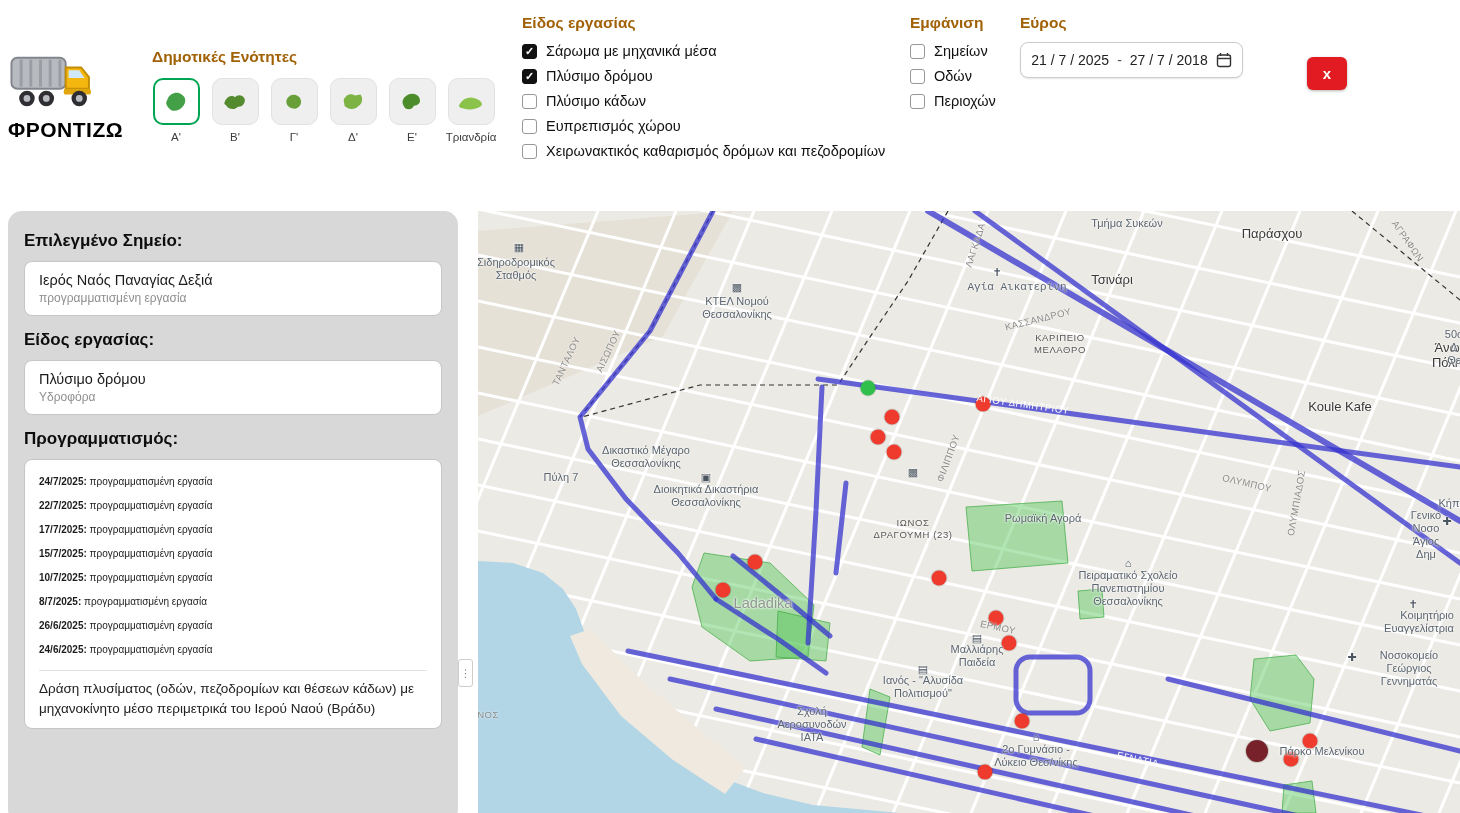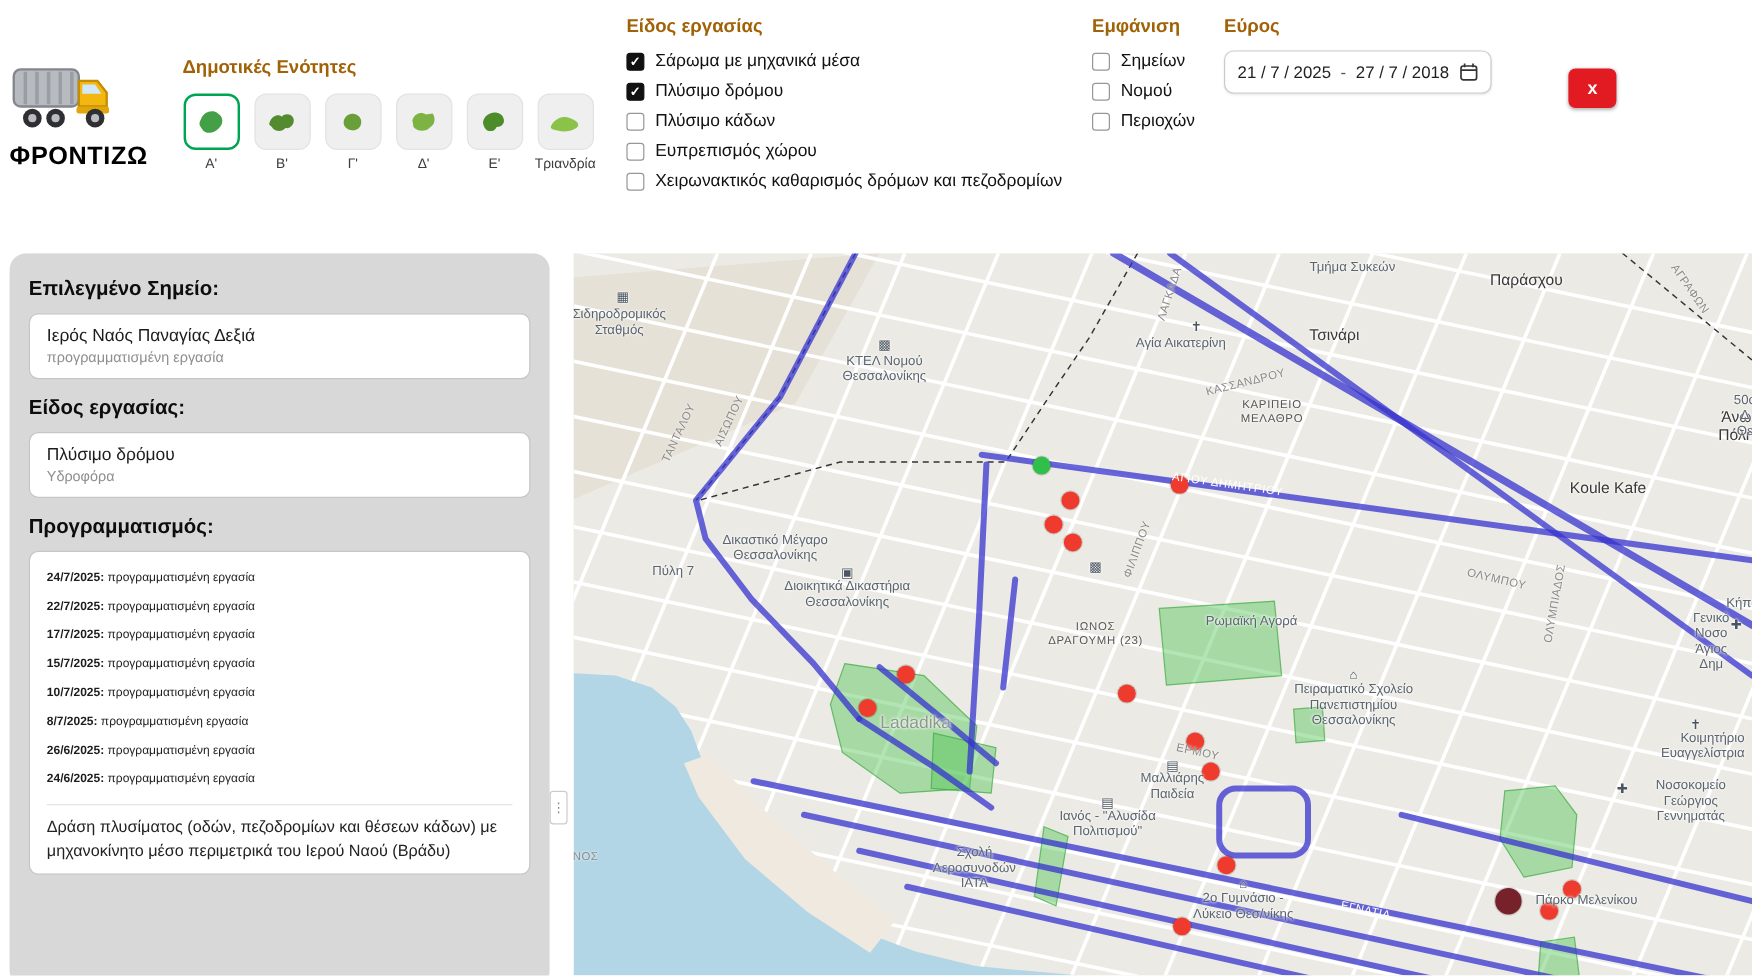--- a/index.html
+++ b/index.html
@@ -168,21 +168,21 @@
 
     <section class="display">
       <div class="blk-title">Εμφάνιση</div>
       <div class="chk-col" id="display-list">
           <div class="chk-row">
             <span class="cb"></span>
             <span>Σημείων</span>
           </div>
           <div class="chk-row">
             <span class="cb"></span>
-            <span>Νομού</span>
+            <span>Οδών</span>
           </div>
           <div class="chk-row">
             <span class="cb"></span>
             <span>Περιοχών</span>
           </div>
         </div>
     </section>
 
     <section class="range">
       <div class="blk-title">Εύρος</div>
@@ -324,21 +324,21 @@
         <div class="marker m-red" style="left: 507px; top: 561px; background: rgb(239, 59, 45);"></div>
         <div class="marker m-red" style="left: 813px; top: 548px; background: rgb(239, 59, 45);"></div>
         <div class="marker m-red" style="left: 832px; top: 530px; background: rgb(239, 59, 45);"></div>
         <div class="marker m-dark" style="left: 779px; top: 540px; background: rgb(119, 34, 43);"></div>
       </div>
     <div id="map-labels">
         <div class="mlabel lab-poi" style="left: 38px; top: 58px;">Σιδηροδρομικός
 Σταθμός</div>
         <div class="mlabel lab-poi" style="left: 259px; top: 97px;">ΚΤΕΛ Νομού
 Θεσσαλονίκης</div>
-        <div class="mlabel lab-poi" style="left: 506px; top: 76px;">Αγία Αικατερίνη</div>
+        <div class="mlabel lab-poi" style="left: 539px; top: 76px; font-family: Liberation Mono, monospace;">Αγία Αικατερίνη</div>
         <div class="mlabel lab-district" style="left: 634px; top: 68px;">Τσινάρι</div>
         <div class="mlabel lab-caps" style="left: 582px; top: 133px;">ΚΑΡΙΠΕΙΟ
 ΜΕΛΑΘΡΟ</div>
         <div class="mlabel lab-district" style="left: 794px; top: 22px;">Παράσχου</div>
         <div class="mlabel lab-district" style="left: 969px; top: 144px;">Άνω Πόλη</div>
         <div class="mlabel lab-district" style="left: 862px; top: 195px;">Koule Kafe</div>
         <div class="mlabel lab-poi" style="left: 83px; top: 238px; margin-top: 28px;">Πύλη 7</div>
         <div class="mlabel lab-poi" style="left: 168px; top: 246px;">Δικαστικό Μέγαρο
 Θεσσαλονίκης</div>
         <div class="mlabel lab-poi" style="left: 228px; top: 285px;">Διοικητικά Δικαστήρια

